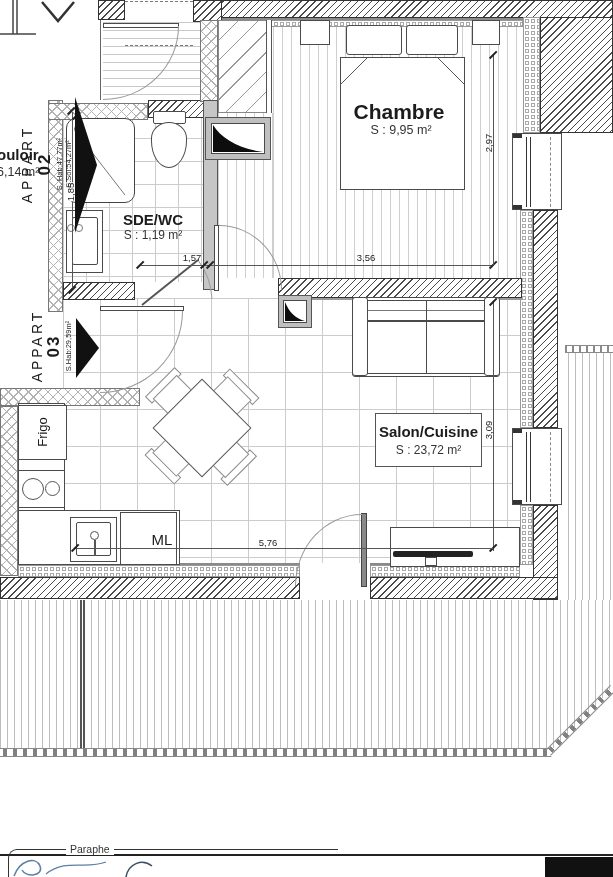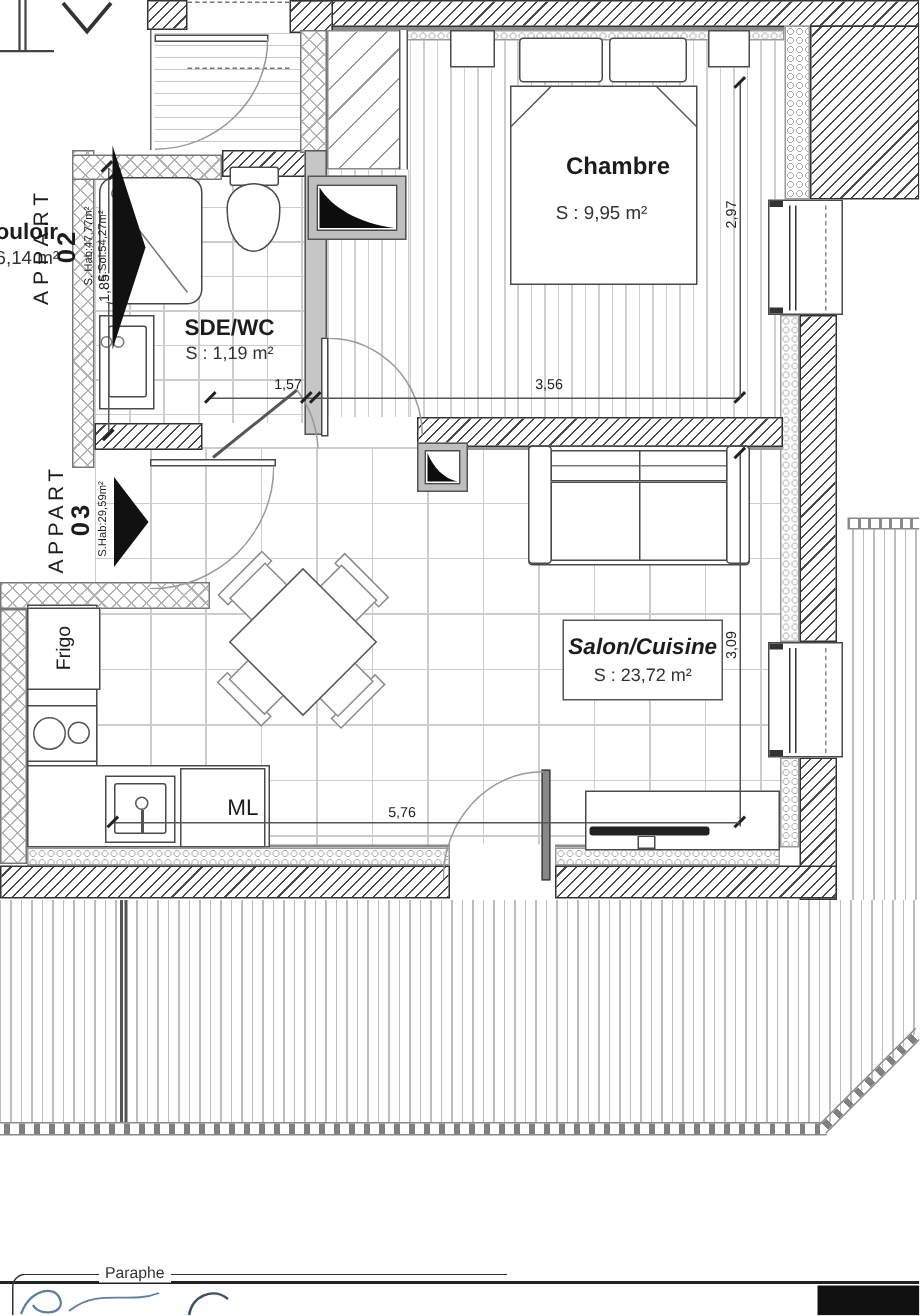--- a/index.html
+++ b/index.html
@@ -224,28 +224,28 @@
   <div class="abs dline" style="left:75px;top:548px;width:418px;height:1px;"></div>
   <div class="tick" style="left:70px;top:547px;"></div>
   <div class="ctext dimtext" style="left:268px;top:542px;background:#fff;padding:0 2px;">5,76</div>
 
   <div class="abs dline" style="left:72px;top:112px;width:1px;height:178px;"></div>
   <div class="tick" style="left:66px;top:110px;"></div>
   <div class="tick" style="left:71px;top:115px;"></div>
   <div class="tick" style="left:67px;top:289px;"></div>
   <div class="vtext dimtext" style="left:70px;top:192px;background:#fff;">1,85</div>
 
-  <div class="ctext" style="left:412px;top:112px;font-weight:bold;font-size:16px;">Chambre</div>
-  <div class="ctext" style="left:401px;top:130px;font-size:12.5px;color:#333;margin-top:12px;">S : 9,95 m²</div>
+  <div class="ctext" style="left:399px;top:112px;font-weight:bold;font-size:21px;">Chambre</div>
+  <div class="ctext" style="left:401px;top:130px;font-size:12.5px;color:#333;">S : 9,95 m²</div>
 
   <div class="ctext" style="left:153px;top:219px;font-weight:bold;font-size:15px;">SDE/WC</div>
   <div class="ctext" style="left:153px;top:235px;font-size:12px;color:#333;">S : 1,19 m²</div>
 
   <div class="abs" style="left:375px;top:413px;width:107px;height:54px;border:1px solid #555;background:#fff;display:flex;flex-direction:column;align-items:center;justify-content:center;">
-    <div style="font-weight:bold;font-size:15px;color:#1c1c1c;font-style:italic;">Salon/Cuisine</div>
+    <div style="font-weight:bold;font-size:15px;color:#1c1c1c;">Salon/Cuisine</div>
     <div style="font-size:12px;color:#333;margin-top:3px;">S : 23,72 m²</div>
   </div>
 
   <div class="abs" style="left:-3px;top:146px;font-weight:bold;font-size:15px;color:#1c1c1c;">ouloir</div>
   <div class="abs" style="left:-3px;top:165px;font-size:12.5px;color:#333;">6,14 m²</div>
 
   <div class="vtext" style="left:27px;top:164px;font-size:14px;letter-spacing:4px;">APPART</div>
   <div class="vtext" style="left:45px;top:164px;font-size:17px;font-weight:bold;letter-spacing:2px;">02</div>
   <div class="vtext" style="left:59px;top:164px;font-size:7.5px;">S. Hab:47,77m²</div>
   <div class="vtext" style="left:68px;top:164px;font-size:7.5px;">S.Sol:54,27m²</div>

